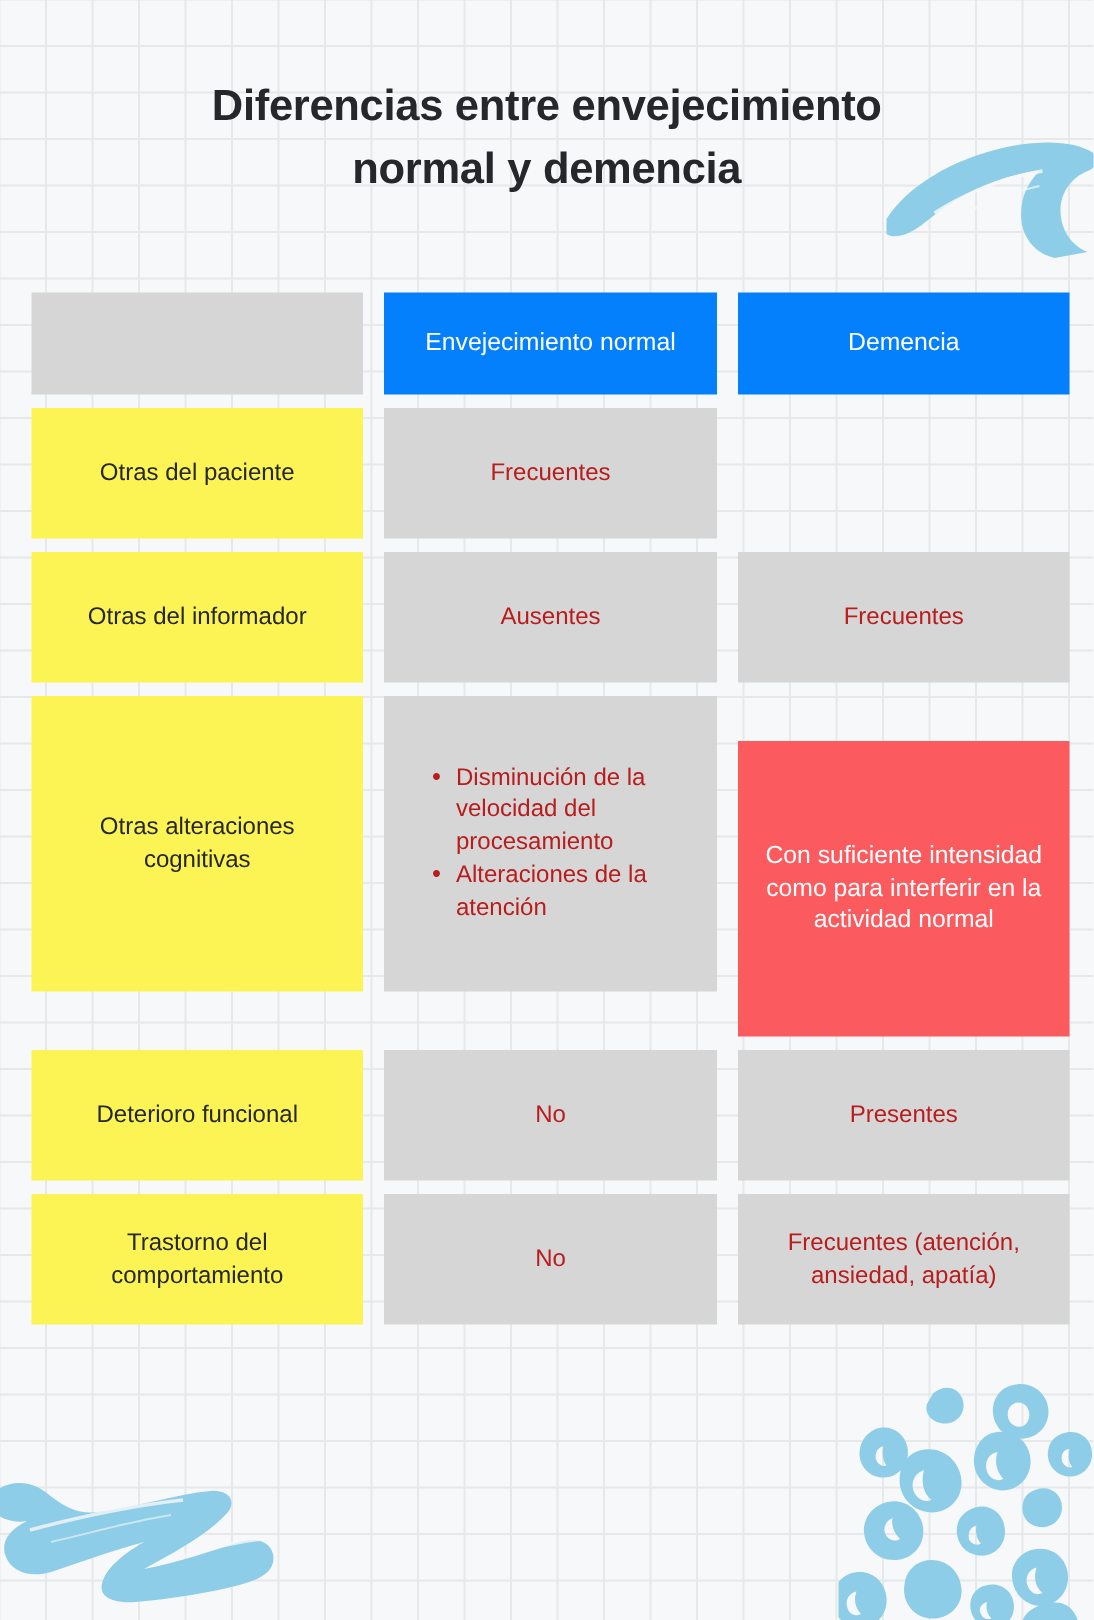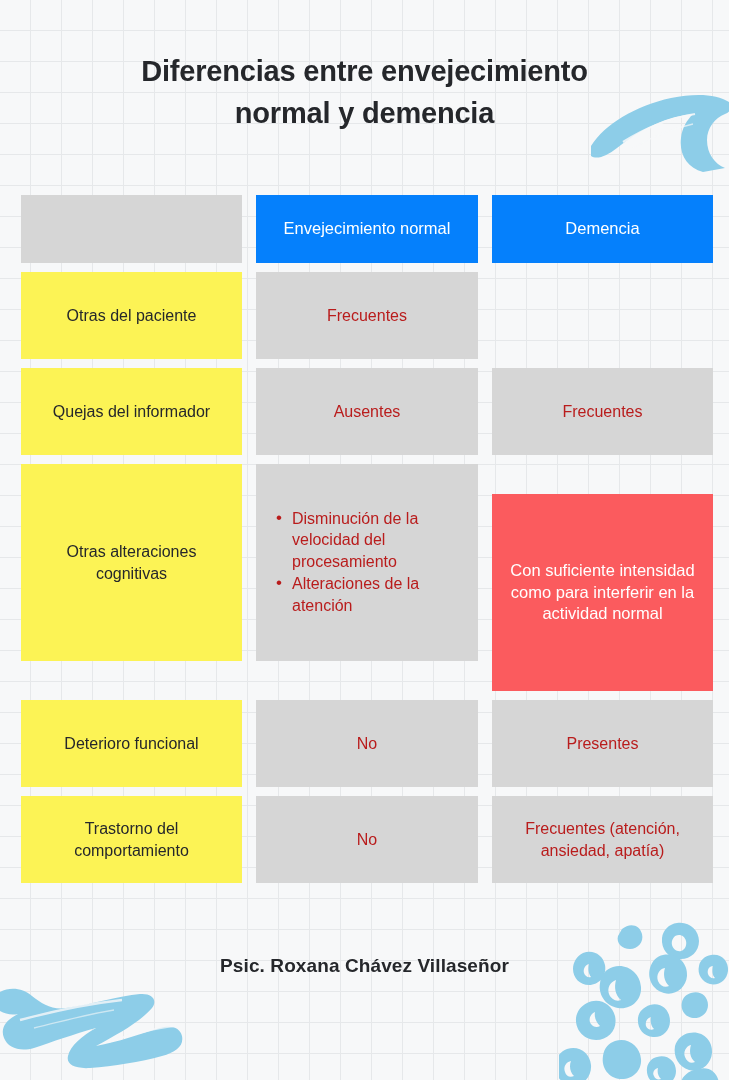--- a/index.html
+++ b/index.html
@@ -102,21 +102,21 @@
   
   .row-header .cell { height: 68px; font-size: 16.5px; }
 
   
   .row-data .cell { height: 87px; font-size: 16px; }
 
   
   .row-tall .cell { height: 197px; font-size: 16px; }
   .row-tall .cell.c2 {
     align-items: center;
-    justify-content: flex-start;
+    justify-content: flex-end;
     text-align: left;
     padding-left: 14px;
   }
   .row-tall .cell.c3 { font-size: 16.5px; }
 
   ul.bullets {
     list-style: none;
     padding-left: 4px;
   }
   ul.bullets li {
@@ -237,21 +237,21 @@
       <div class="cell c2 bg-blue">Envejecimiento normal</div>
       <div class="cell c3 bg-blue">Demencia</div>
     </div>
 
     <div class="row row-data">
       <div class="cell c1 bg-yellow">Otras del paciente</div>
       <div class="cell c2 bg-gray">Frecuentes</div>
     </div>
 
     <div class="row row-data">
-      <div class="cell c1 bg-yellow">Quejas del informador</div>
+      <div class="cell c1 bg-yellow">Otras del informador</div>
       <div class="cell c2 bg-gray">Ausentes</div>
       <div class="cell c3 bg-gray">Frecuentes</div>
     </div>
 
     <div class="row row-tall">
       <div class="cell c1 bg-yellow">Otras alteraciones cognitivas</div>
       <div class="cell c2 bg-gray">
         <ul class="bullets">
           <li>Disminución de la velocidad del procesamiento</li>
           <li>Alteraciones de la atención</li>
@@ -267,15 +267,14 @@
     </div>
 
     <div class="row row-data">
       <div class="cell c1 bg-yellow">Trastorno del comportamiento</div>
       <div class="cell c2 bg-gray">No</div>
       <div class="cell c3 bg-gray">Frecuentes (atención, ansiedad, apatía)</div>
     </div>
 
   </div>
 
-  <div class="credit">Psic. Roxana Chávez Villaseñor</div>
 
 </div>
 
 </body></html>

